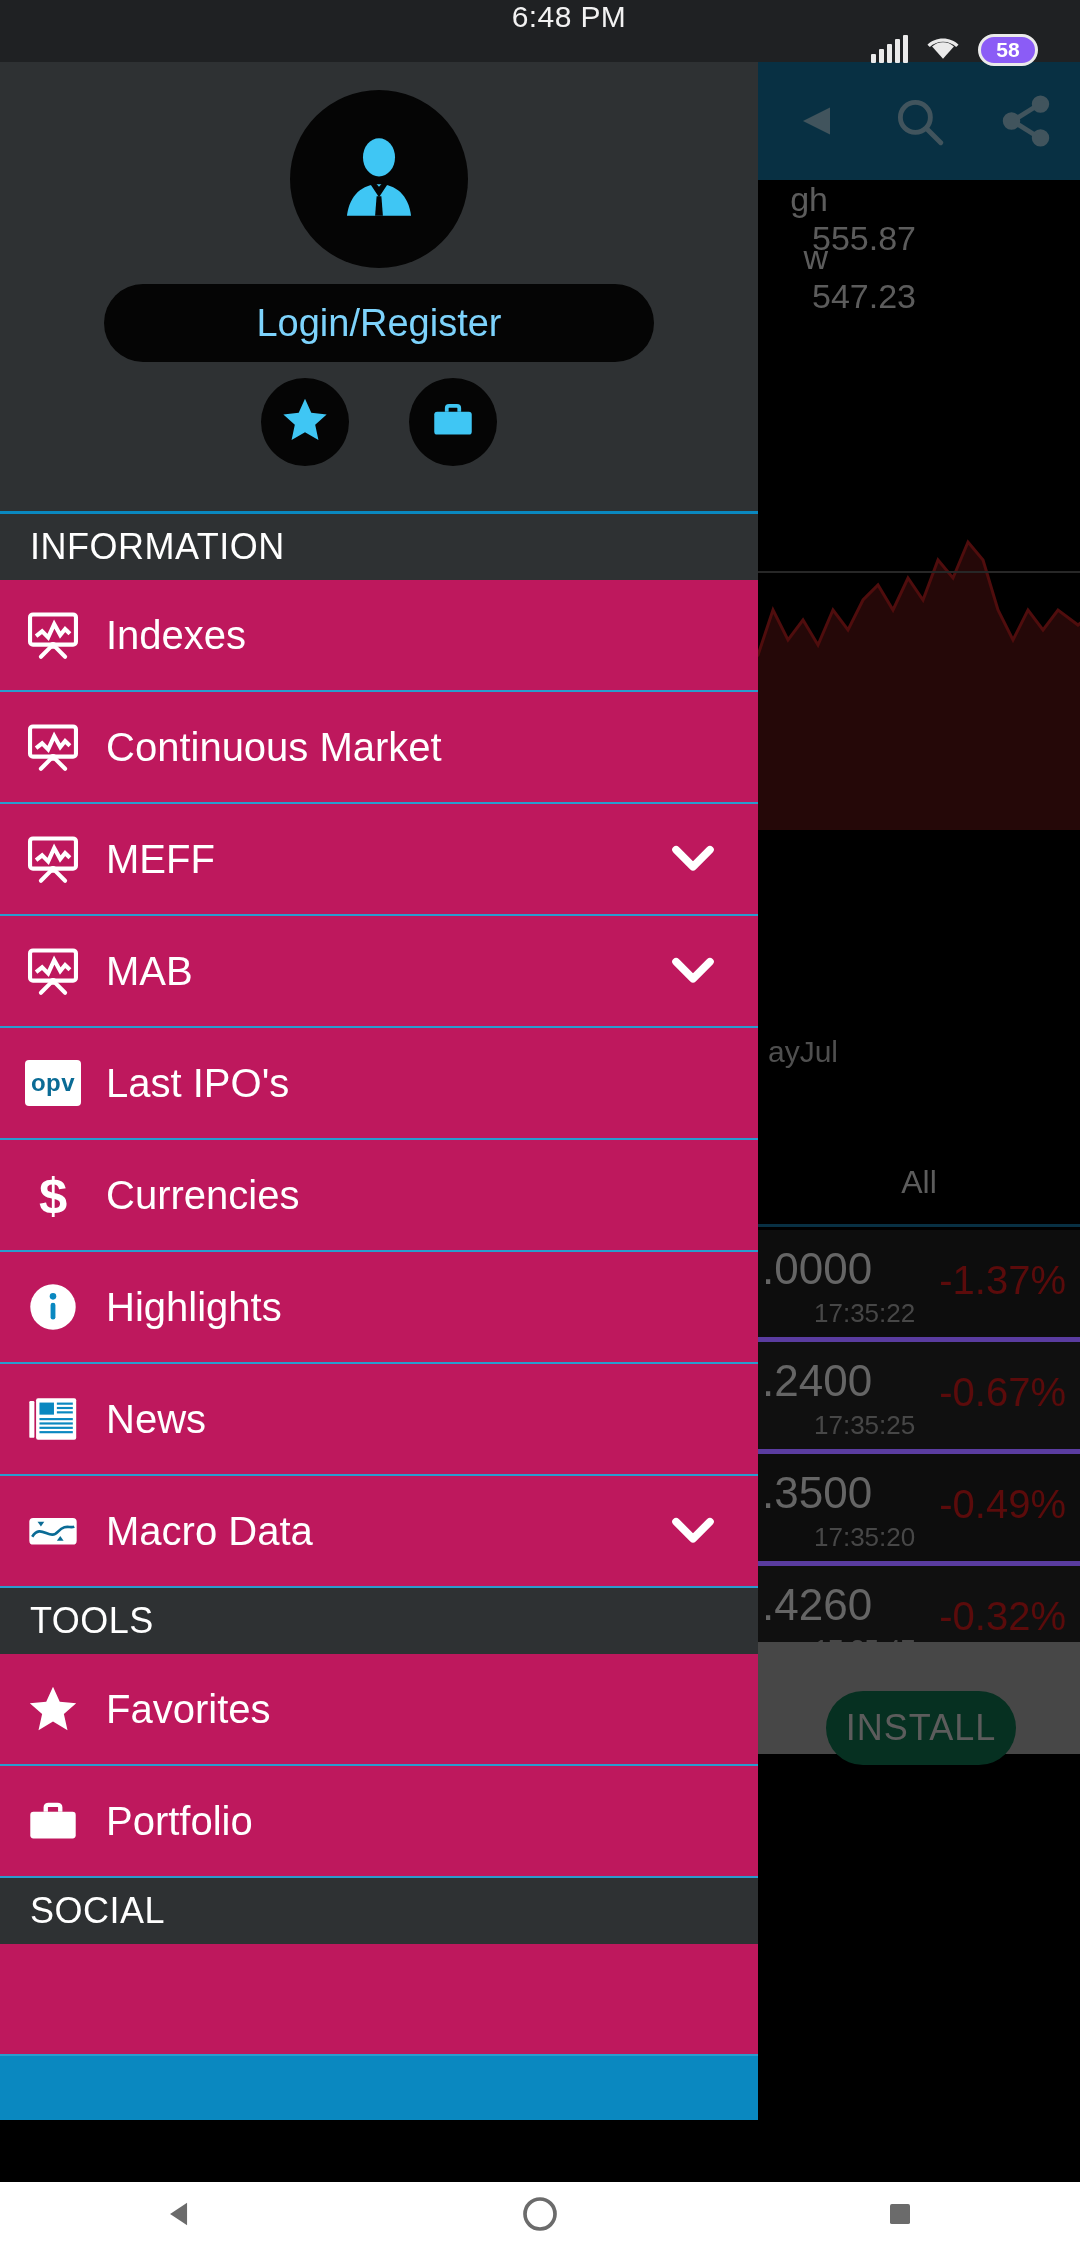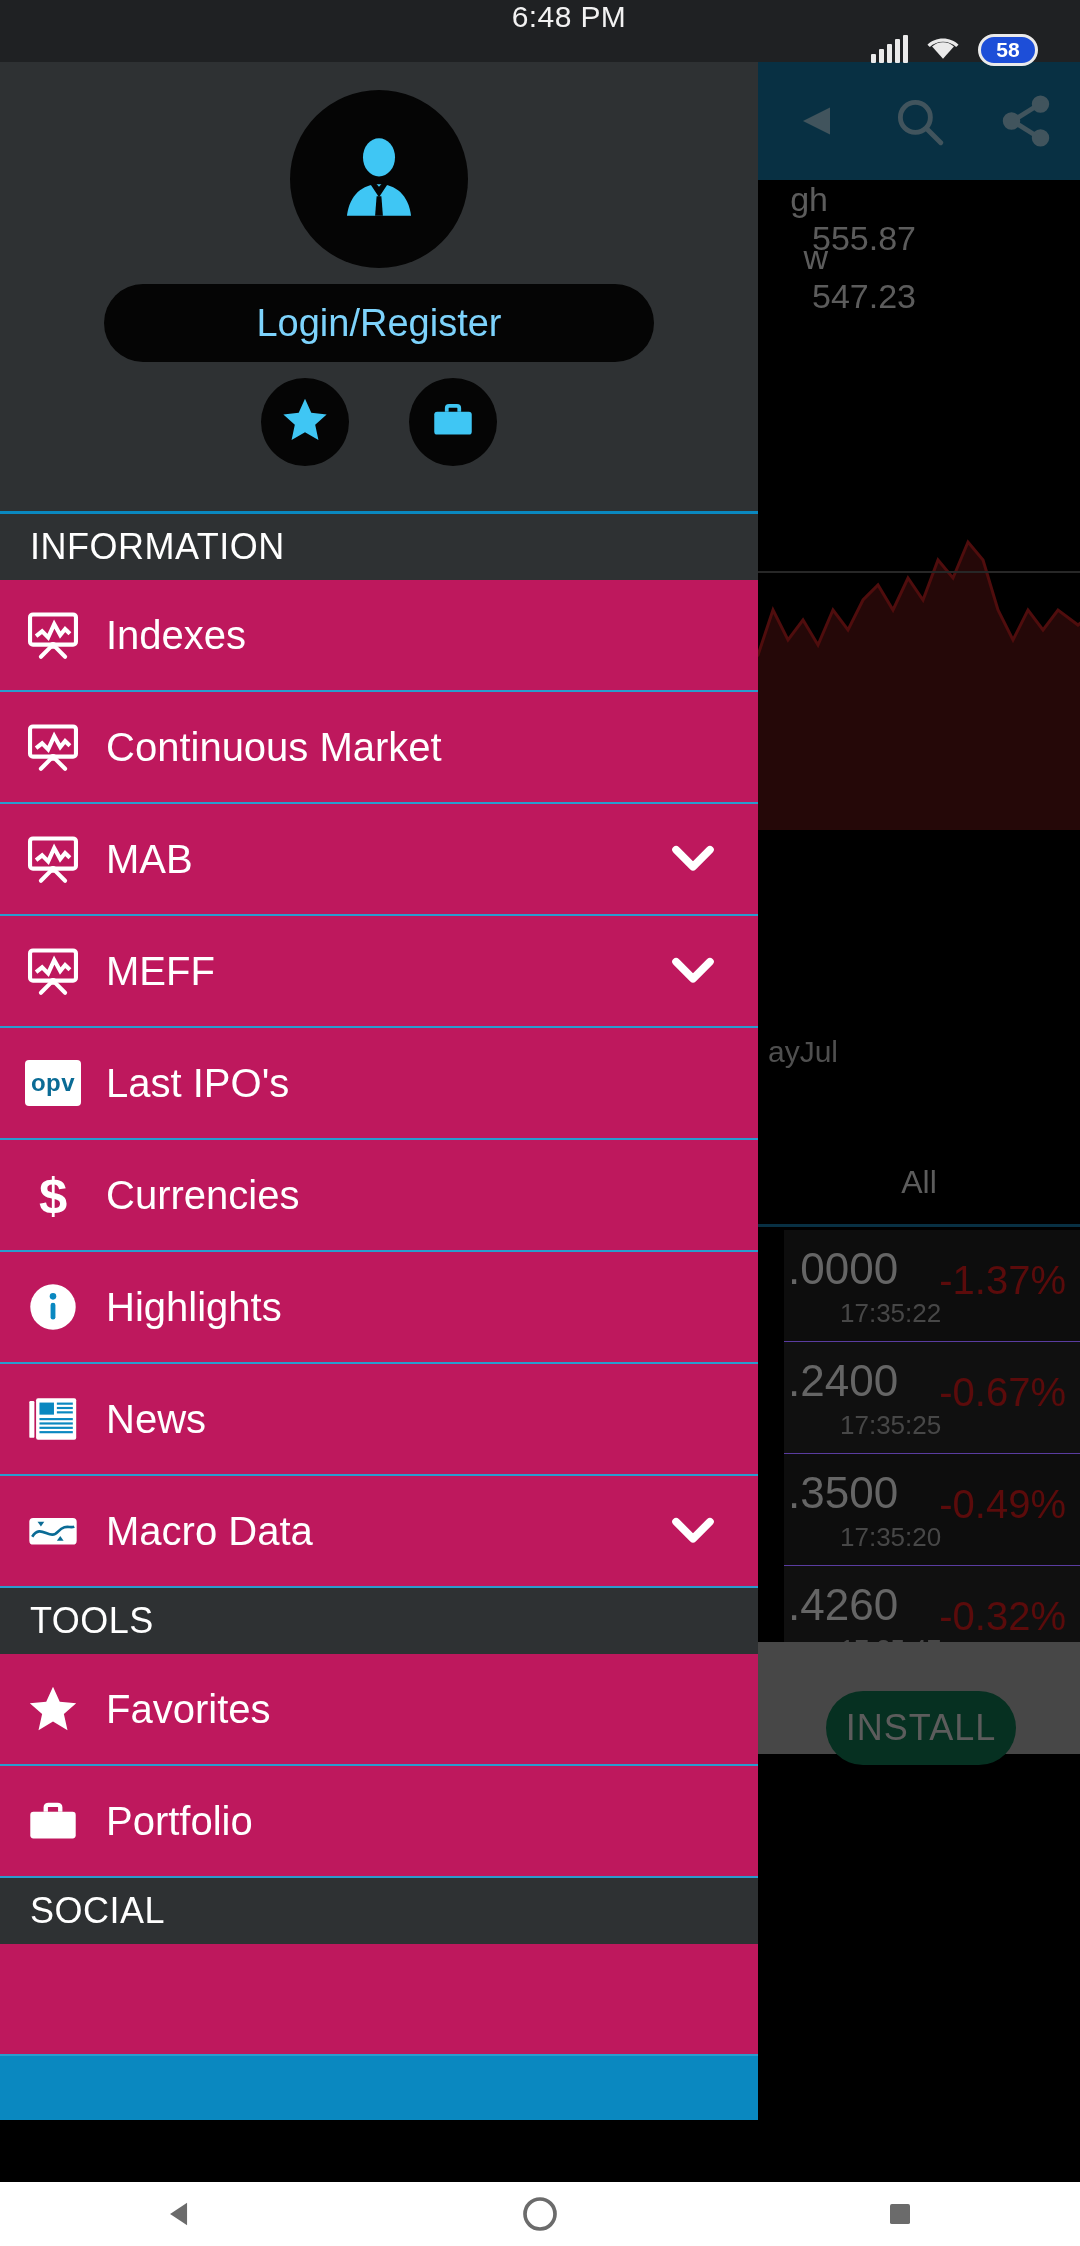--- a/index.html
+++ b/index.html
@@ -18,21 +18,21 @@
   }
   .status-time{ color:#f2f2f2; font-size:30px; margin-left:58px; letter-spacing:.4px; }
   .status-right{ margin-left:auto; margin-right:42px; display:flex; align-items:center; gap:18px; }
   .sig{ display:flex; align-items:flex-end; gap:3px; height:26px; }
   .sig i{ display:block; width:5px; background:#eaeaea; border-radius:1px; }
   .sig i:nth-child(1){height:9px}.sig i:nth-child(2){height:14px}
   .sig i:nth-child(3){height:19px}.sig i:nth-child(4){height:24px}.sig i:nth-child(5){height:28px}
   .batt{
     min-width:60px; height:32px; border:3px solid #eaeaea; border-radius:16px;
     display:flex; align-items:center; justify-content:center; position:relative;
-    background:#1d4ed8; padding:0 8px;
+    background:#8b5cf6; padding:0 8px;
   }
   .batt span{ color:#fff; font-size:21px; font-weight:bold; }
 
   
   .bgapp{ position:absolute; left:0; top:62px; width:1080px; height:2120px; background:#000; z-index:10; }
   .bg-appbar{
     position:absolute; left:758px; top:0; width:322px; height:118px;
     background:#0d4b67; display:flex; align-items:center; gap:0;
   }
   .bg-ic{ width:107px; height:118px; display:flex; align-items:center; justify-content:center; opacity:.62; }
@@ -50,21 +50,21 @@
     color:#7a7a7a; font-size:30px; display:flex; align-items:center; padding-left:10px;
   }
   .bg-all{
     position:absolute; left:758px; top:1090px; width:322px; height:60px;
     color:#8e8e8e; font-size:32px; display:flex; align-items:center; justify-content:center;
   }
 
   .bg-list{ position:absolute; left:758px; top:1168px; width:322px; height:350px; }
   .bg-lrow{
     position:relative; height:112px; background:#141414;
-    border-bottom:1px solid #8b5cf6; padding-left:0;margin-left:26px;
+    border-bottom:5px solid #8b5cf6; padding-left:0;
   }
   .bg-lrow:nth-child(even){ background:#1a1a1a; }
   .bg-lprice{ position:absolute; left:4px; top:14px; font-size:44px; color:#9b9b9b; }
   .bg-ltime{ position:absolute; left:56px; top:68px; font-size:26px; color:#6e6e6e; }
   .bg-lpct{ position:absolute; right:14px; top:28px; font-size:40px; color:#8c1111; }
   .bg-toprule{ position:absolute; left:758px; top:1162px; width:322px; height:3px; background:#0d4b67; }
 
   .bg-banner{
     position:absolute; left:758px; top:1580px; width:322px; height:112px;
     background:#6e6e6e;
@@ -296,38 +296,38 @@
 
     <div class="mrow">
       <span class="micon">
         <svg width="58" height="58" viewBox="0 0 24 24" fill="none" stroke="#ffffff" stroke-width="1.7">
           <rect x="2.5" y="3.5" width="19" height="12.5" rx="1.2"></rect>
           <polyline points="5,12.5 7.5,10.5 10,13 12.5,7.5 15,12 17,9.5 19,11.5"></polyline>
           <path d="M12 16 L7 21 M12 16 L17 21" stroke-linecap="round"></path>
           <circle cx="12" cy="16.3" r="1.4" fill="#ffffff" stroke="none"></circle>
         </svg>
       </span>
-      <span class="mlabel">MAB</span>
+      <span class="mlabel">MEFF</span>
       <span class="chev">
         <svg width="58" height="58" viewBox="0 0 24 24" fill="none" stroke="#ffffff" stroke-width="3.2" stroke-linecap="round" stroke-linejoin="round">
           <polyline points="5,9 12,16 19,9"></polyline>
         </svg>
       </span>
     </div>
 
     <div class="mrow">
       <span class="micon">
         <svg width="58" height="58" viewBox="0 0 24 24" fill="none" stroke="#ffffff" stroke-width="1.7">
           <rect x="2.5" y="3.5" width="19" height="12.5" rx="1.2"></rect>
           <polyline points="5,12.5 7.5,10.5 10,13 12.5,7.5 15,12 17,9.5 19,11.5"></polyline>
           <path d="M12 16 L7 21 M12 16 L17 21" stroke-linecap="round"></path>
           <circle cx="12" cy="16.3" r="1.4" fill="#ffffff" stroke="none"></circle>
         </svg>
       </span>
-      <span class="mlabel">MEFF</span>
+      <span class="mlabel">MAB</span>
       <span class="chev">
         <svg width="58" height="58" viewBox="0 0 24 24" fill="none" stroke="#ffffff" stroke-width="3.2" stroke-linecap="round" stroke-linejoin="round">
           <polyline points="5,9 12,16 19,9"></polyline>
         </svg>
       </span>
     </div>
 
     <div class="mrow">
       <span class="micon">
         <span class="badge-opv">opv</span>

